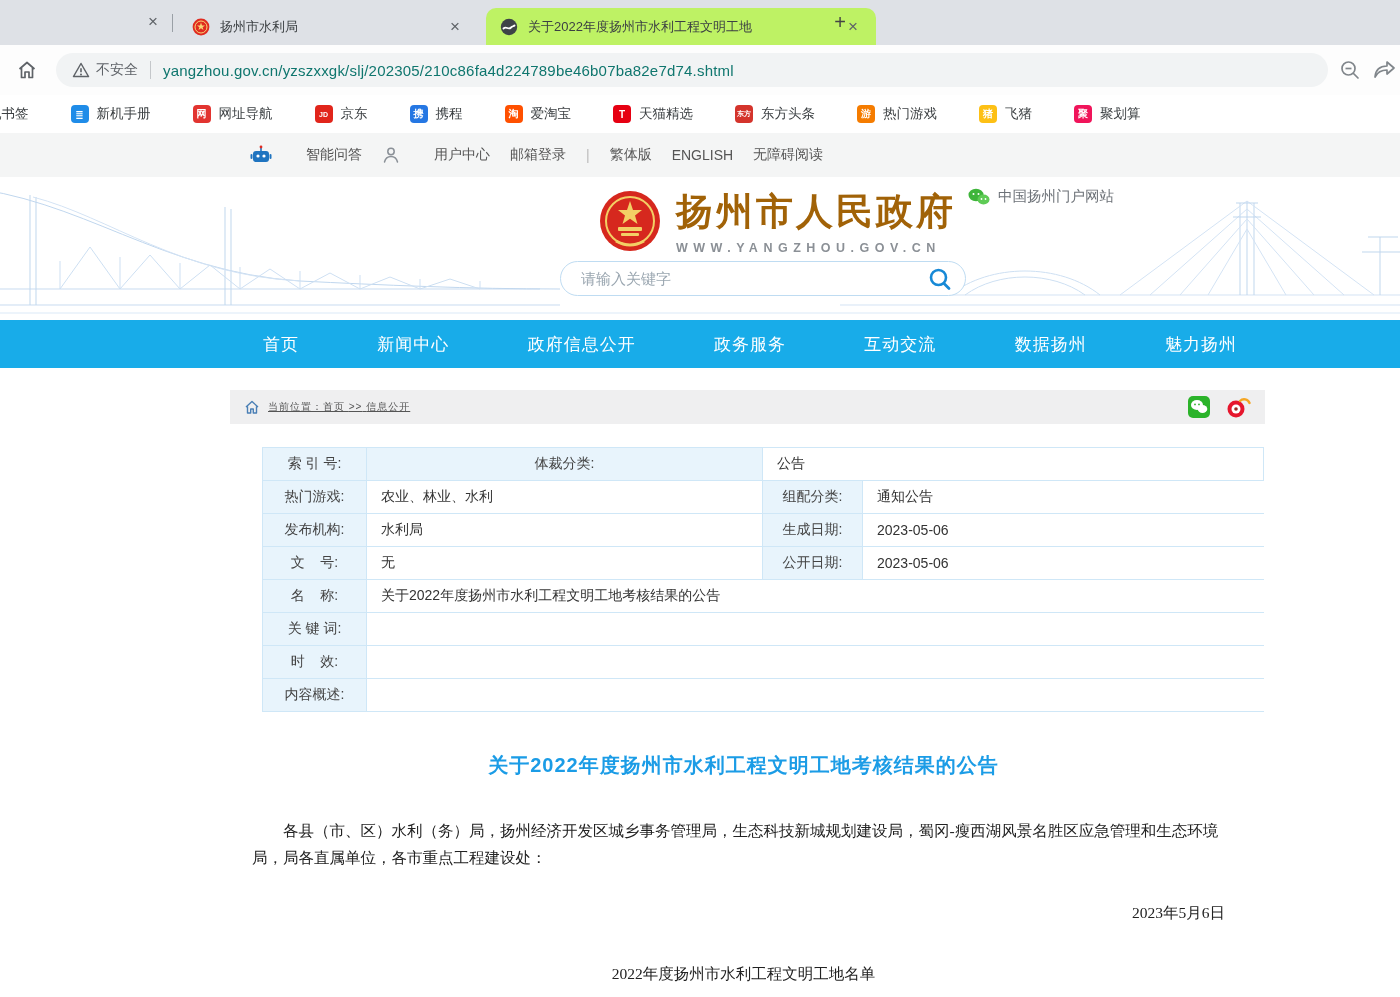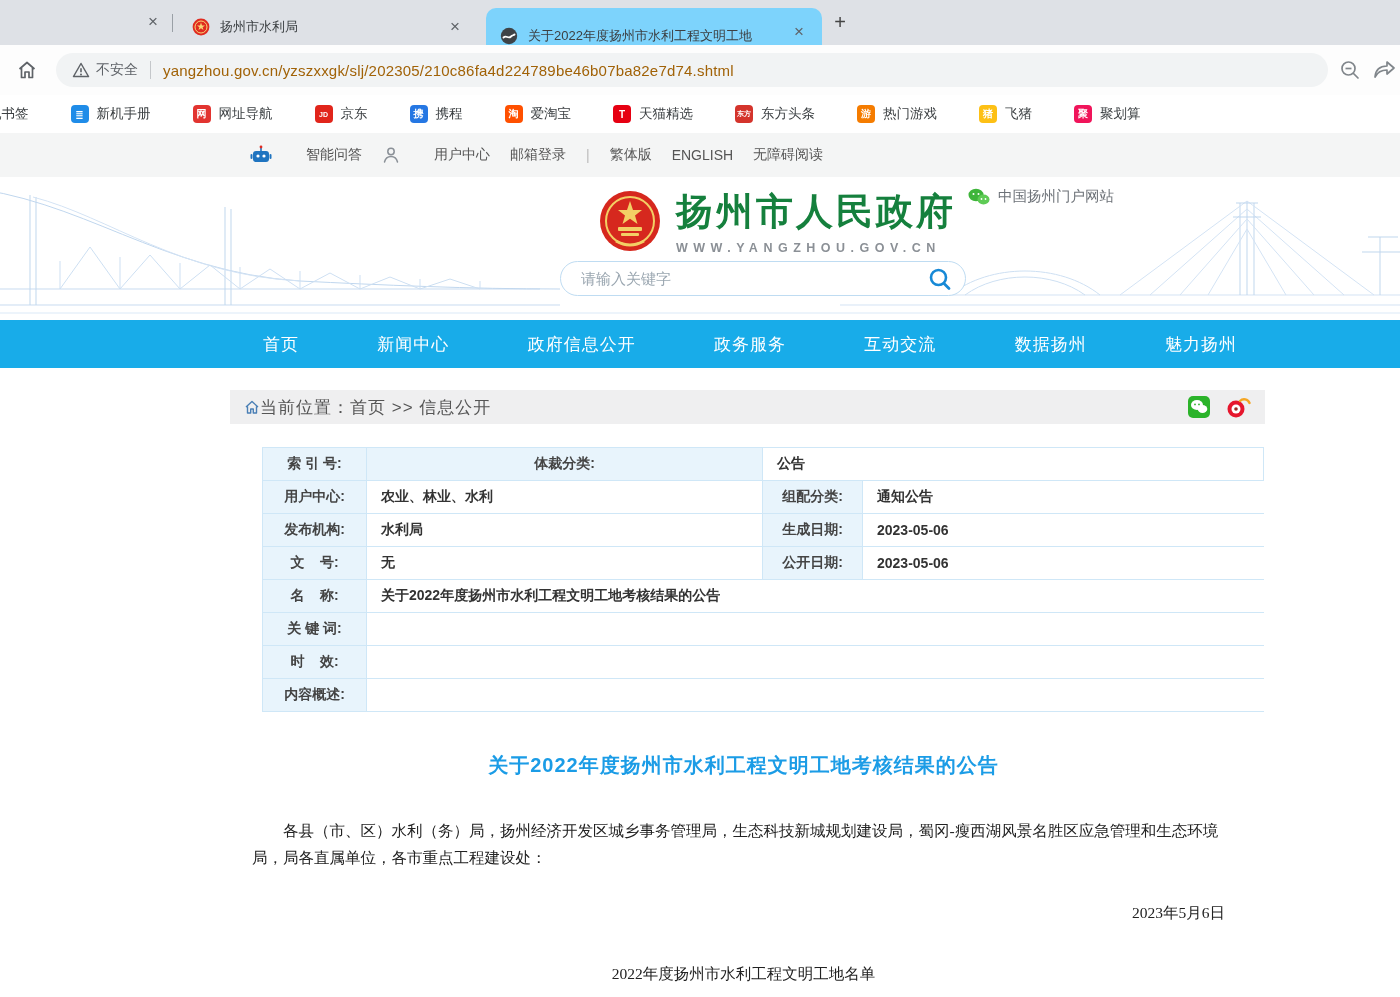--- a/index.html
+++ b/index.html
@@ -7,37 +7,37 @@
   body { font-family:"Liberation Sans","DejaVu Sans",sans-serif; background:#fff; color:#333; }
   .page { position:relative; width:1400px; height:997px; background:#fff; overflow:hidden; }
 
   
   .tabbar { position:absolute; left:0; top:0; width:1400px; height:45px; background:#dee1e6; }
   .tab-close { width:26px; height:26px; line-height:26px; text-align:center; border-radius:50%;
                color:#5f6368; font-size:17px; cursor:pointer; }
   .partial-tab { position:absolute; left:140px; top:9px; display:flex; align-items:center; }
   .tab { position:absolute; top:8px; height:37px; display:flex; align-items:center; padding:0 10px 0 14px; }
   .tab.inactive { left:178px; width:300px; }
-  .tab.active { left:486px; width:336px; background:#7dd3fc; border-radius:10px 10px 0 0;align-items:flex-end; }
+  .tab.active { left:486px; width:390px; background:#bef264; border-radius:10px 10px 0 0; }
   .tab .fav { width:18px; height:18px; margin-right:10px; flex:0 0 auto; }
   .tab .tab-title { flex:1; font-size:13px; color:#3c4043; white-space:nowrap; overflow:hidden; }
   .tab-sep { position:absolute; top:14px; width:1px; height:18px; background:#9aa0a6; }
   .newtab { position:absolute; left:826px; top:9px; width:28px; height:28px; line-height:26px;
             text-align:center; font-size:20px; color:#444; border-radius:50%; }
 
   
   .urlrow { position:absolute; left:0; top:45px; width:1400px; height:50px; background:#fdfdfd;
             display:flex; align-items:center; }
   .homebtn { margin-left:12px; width:30px; height:30px; display:flex; align-items:center; justify-content:center; }
   .omnibox { margin-left:14px; width:1272px; height:34px; background:#f1f3f4; border-radius:17px;
              display:flex; align-items:center; padding:0 16px; }
   .warn-ico { margin-right:6px; display:flex; }
   .sec-label { color:#5f6368; font-size:14px; }
   .omni-sep { width:1px; height:18px; background:#c4c7ca; margin:0 12px; }
-  .url-text { color:#a16207; font-size:15px; letter-spacing:.2px; white-space:nowrap; }
+  .url-text { color:#0f766e; font-size:15px; letter-spacing:.2px; white-space:nowrap; }
   .toolbtn { margin-left:10px; display:flex; flex:0 0 auto; }
 
   
   .bmbar { position:absolute; left:-18px; top:95px; width:1420px; height:38px; background:#fff;
            display:flex; align-items:center; }
   .bm-item { display:flex; align-items:center; margin-right:30px; padding:3px 6px; border-radius:4px;
              white-space:nowrap; }
   .bm-ico { width:18px; height:18px; border-radius:4px; margin-right:8px; display:flex; align-items:center;
             justify-content:center; font-size:10px; font-weight:bold; color:#fff; flex:0 0 auto; }
   .bm-label { font-size:13.5px; color:#3c4043; }
@@ -50,47 +50,47 @@
   .gov-link { display:flex; align-items:center; margin-right:22px; font-size:14px; color:#555; }
   .gov-link svg,.gov-tool svg { margin-right:6px; }
   .gov-tool { display:flex; align-items:center; margin-left:20px; font-size:14px; color:#555;gap:22px; }
   .gov-tool.divider { color:#bbb; margin-left:20px; }
 
   
   .banner { position:absolute; left:0; top:177px; width:1400px; height:143px; background:#fff; overflow:hidden; }
   .banner-art { position:absolute; left:0; top:0; }
   .logo-block { position:absolute; left:598px; top:10px; display:flex; align-items:center; }
   .logo-text { margin-left:14px; }
-  .site-title { font-size:37px; font-weight:bold; color:#15803d; letter-spacing:3px;
+  .site-title { font-size:37px; font-weight:bold; color:#a16207; letter-spacing:3px;
                 font-family:"Liberation Serif","DejaVu Serif",serif; }
   .site-url { margin-top:4px; font-size:12.5px; color:#8b9096; letter-spacing:5.5px; font-weight:bold; }
   .portal { position:absolute; left:968px; top:10px; display:flex; align-items:center; font-size:14.5px; color:#6d7278; }
   .portal svg { margin-right:8px; }
   .searchbox { position:absolute; left:560px; top:84px; width:406px; height:35px; background:#fff;
                border:1px solid #bfdcf2; border-radius:18px; display:flex; align-items:center; padding:0 8px 0 20px; }
   .searchbox input { flex:1; border:none; outline:none; background:transparent; font-size:15px; color:#a16207;
                      font-family:inherit; }
   .searchbox input::placeholder { color:#9aa6b0; }
   .search-btn { width:34px; height:30px; display:flex; align-items:center; justify-content:center; }
 
   
   .mainnav { position:absolute; left:0; top:320px; width:1400px; height:48px; background:#18ace9; }
   .mainnav-inner { position:absolute; left:255px; width:990px; height:48px; display:flex;
                    align-items:center; justify-content:space-between; }
   .nav-item { color:#fff; font-size:17px; padding:0 8px; letter-spacing:1px; }
 
   
   .content { position:absolute; left:230px; top:390px; width:1035px; }
   .breadcrumb { height:34px; background:#efeff0; display:flex; align-items:center; padding:0 14px; }
-  .bc-text { font-size:17px; color:#555; letter-spacing:1px; }
+  .bc-text { font-size:10px; color:#555; margin-left:8px; letter-spacing:1px;text-decoration:underline; }
   .bc-link { color:#555; }
   .bc-share { margin-left:auto; display:flex; align-items:center; }
   .bc-share .share-ico { margin-left:14px; display:flex; }
 
-  .info-table { margin:23px 0 4px 32px; width:1002px; border:1px solid #cfe7f7; border-bottom:none;font-weight:bold; }
+  .info-table { margin:23px 0 4px 32px; width:1002px; border:1px solid #cfe7f7; border-bottom:none; }
   .it-row { display:grid; border-bottom:1px solid #cfe7f7; min-height:33px; }
   .it-row.four { grid-template-columns:104px 396px 100px 402px; }
   .it-row.two { grid-template-columns:104px 898px; }
   .it-label { background:#e8f4fc; color:#444; font-size:14px; display:flex; align-items:center;
               justify-content:center; border-right:1px solid #cfe7f7; white-space:pre; }
   .it-value { background:#fff; color:#333; font-size:14px; display:flex; align-items:center;
               padding:0 14px; overflow:hidden; white-space:nowrap; }
   .it-value.mid { border-right:1px solid #cfe7f7; }
 
   .article { margin-top:40px; padding:0 30px 0 22px;
@@ -351,21 +351,21 @@
       </span>
     </div>
 
     <div class="info-table">
         <div class="it-row four">
           <div class="it-label">索 引 号:</div>
           <div class="it-label">体裁分类:</div>
           <div class="it-value">公告</div>
         </div>
         <div class="it-row four">
-          <div class="it-label">用户中心:</div>
+          <div class="it-label">热门游戏:</div>
           <div class="it-value mid">农业、林业、水利</div>
           <div class="it-label">组配分类:</div>
           <div class="it-value">通知公告</div>
         </div>
         <div class="it-row four">
           <div class="it-label">发布机构:</div>
           <div class="it-value mid">水利局</div>
           <div class="it-label">生成日期:</div>
           <div class="it-value">2023-05-06</div>
         </div>

